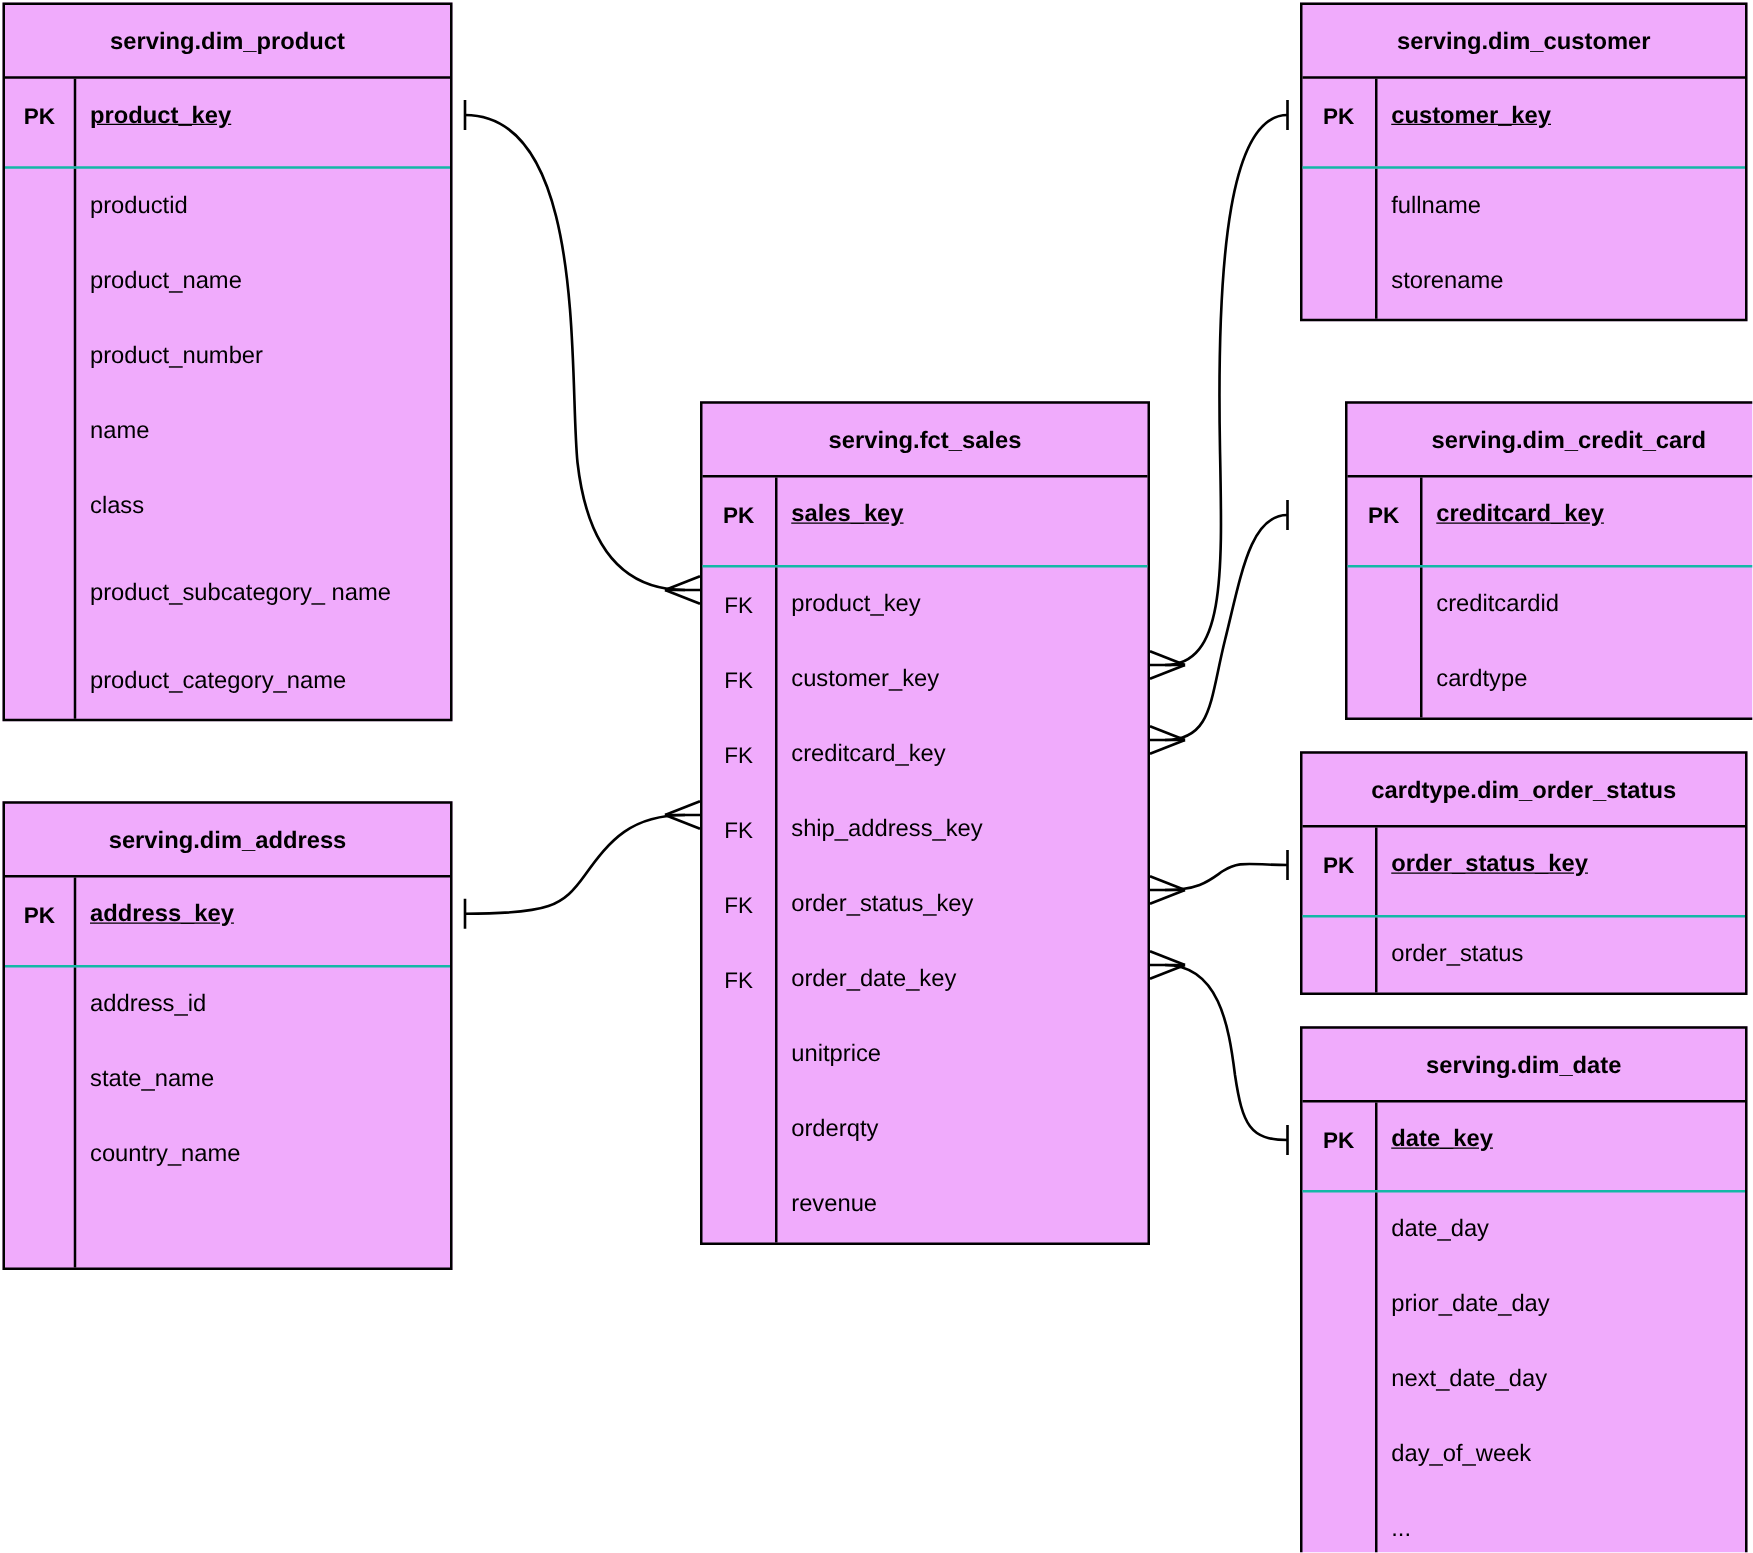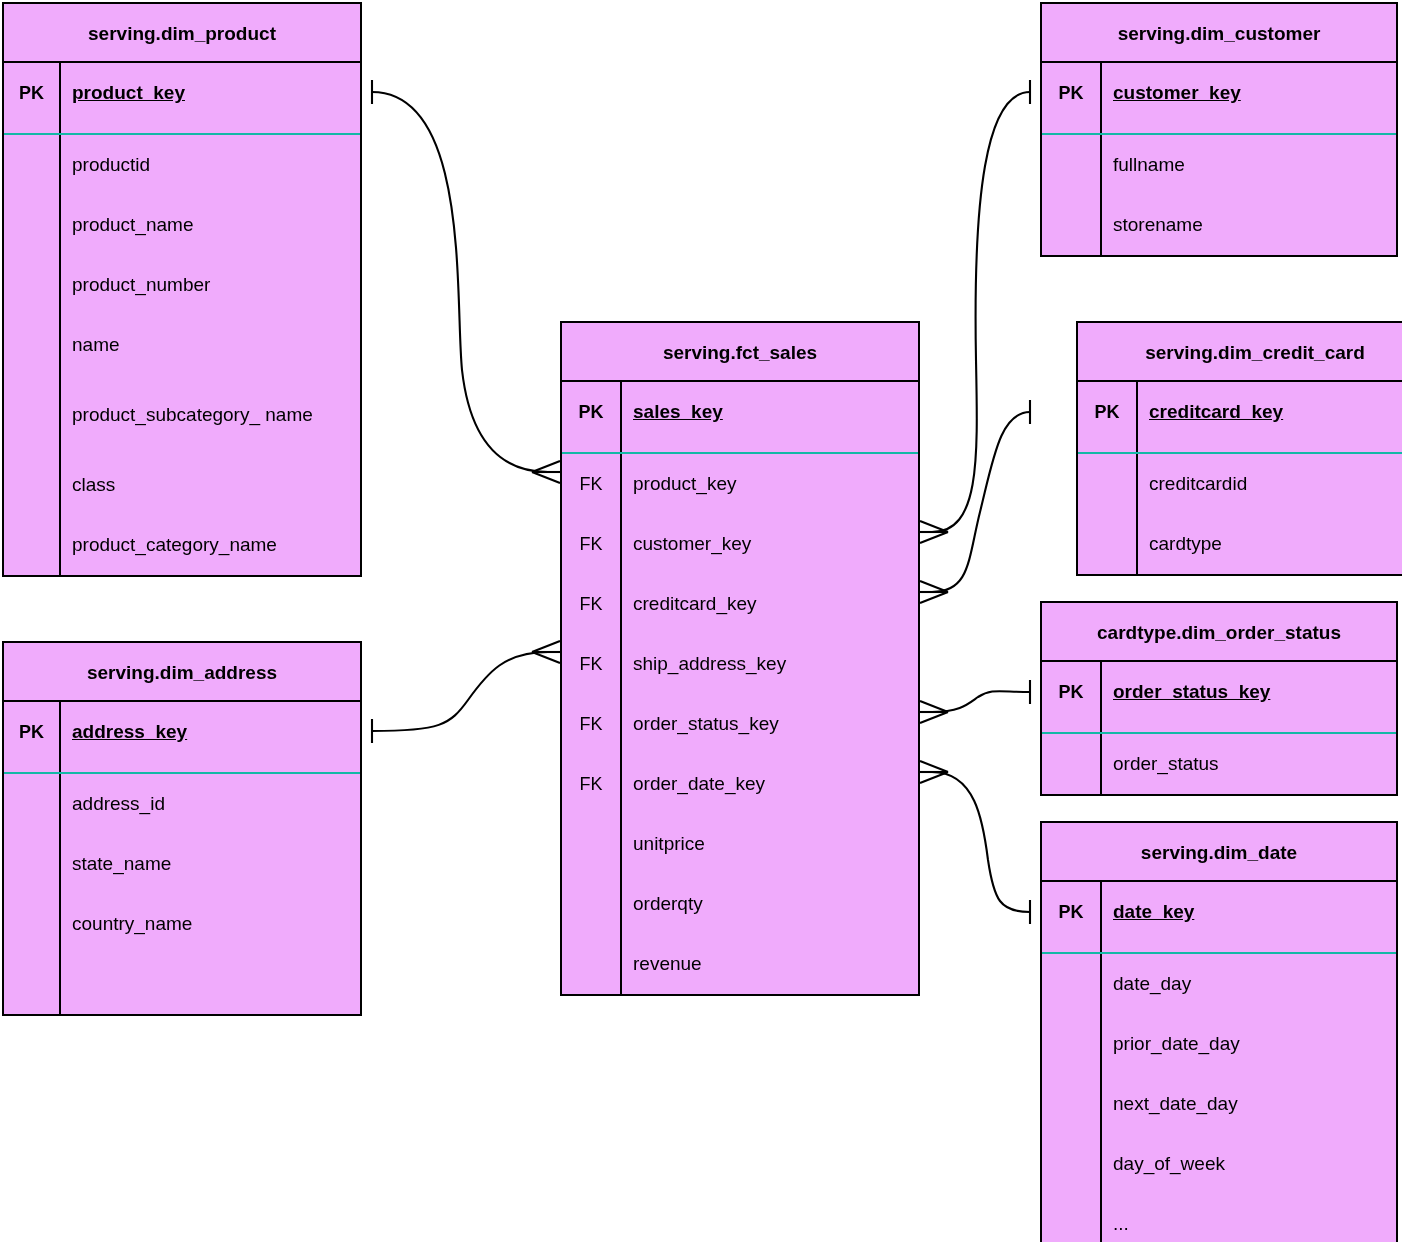--- a/index.html
+++ b/index.html
@@ -188,23 +188,23 @@
         <div class="cell key blank"></div>
         <div class="cell key blank"></div>
         <div class="cell key blank" style="height:80px;"></div>
         <div class="cell key blank"></div>
       </div>
       <div class="namecol">
         <div class="cell name">productid</div>
         <div class="cell name">product_name</div>
         <div class="cell name">product_number</div>
         <div class="cell name">name</div>
+        <div class="cell name">class</div>
         <div class="cell name tall">product_subcategory_
 name</div>
-        <div class="cell name">class</div>
         <div class="cell name">product_category_name</div>
       </div>
     </div>
   </div>
 
   <div class="entity" style="left:2px; top:641px; width:360px;">
     <div class="ent-title">serving.dim_address</div>
     <div class="ent-pkrow">
       <div class="keycol" style="width:57px;">
         <div class="cell key pk">PK</div>

